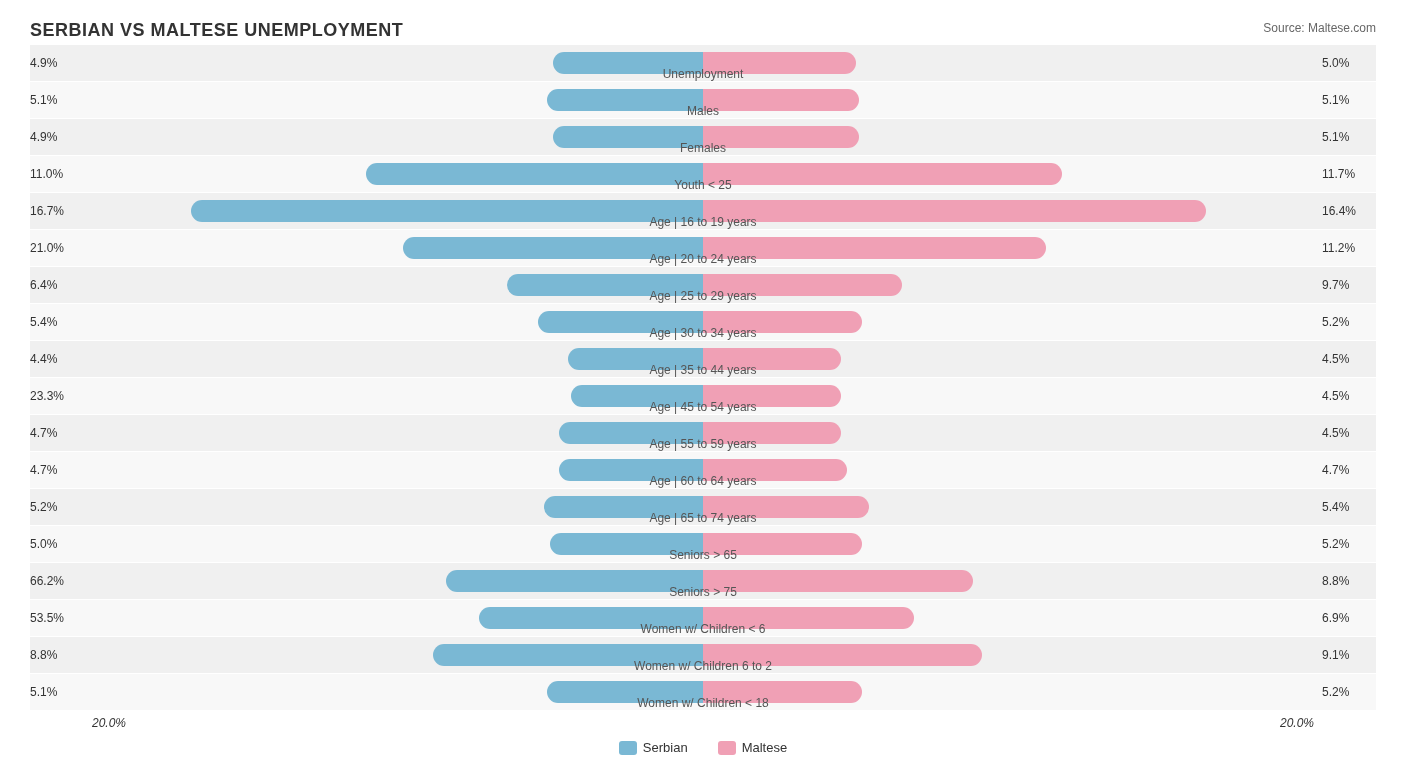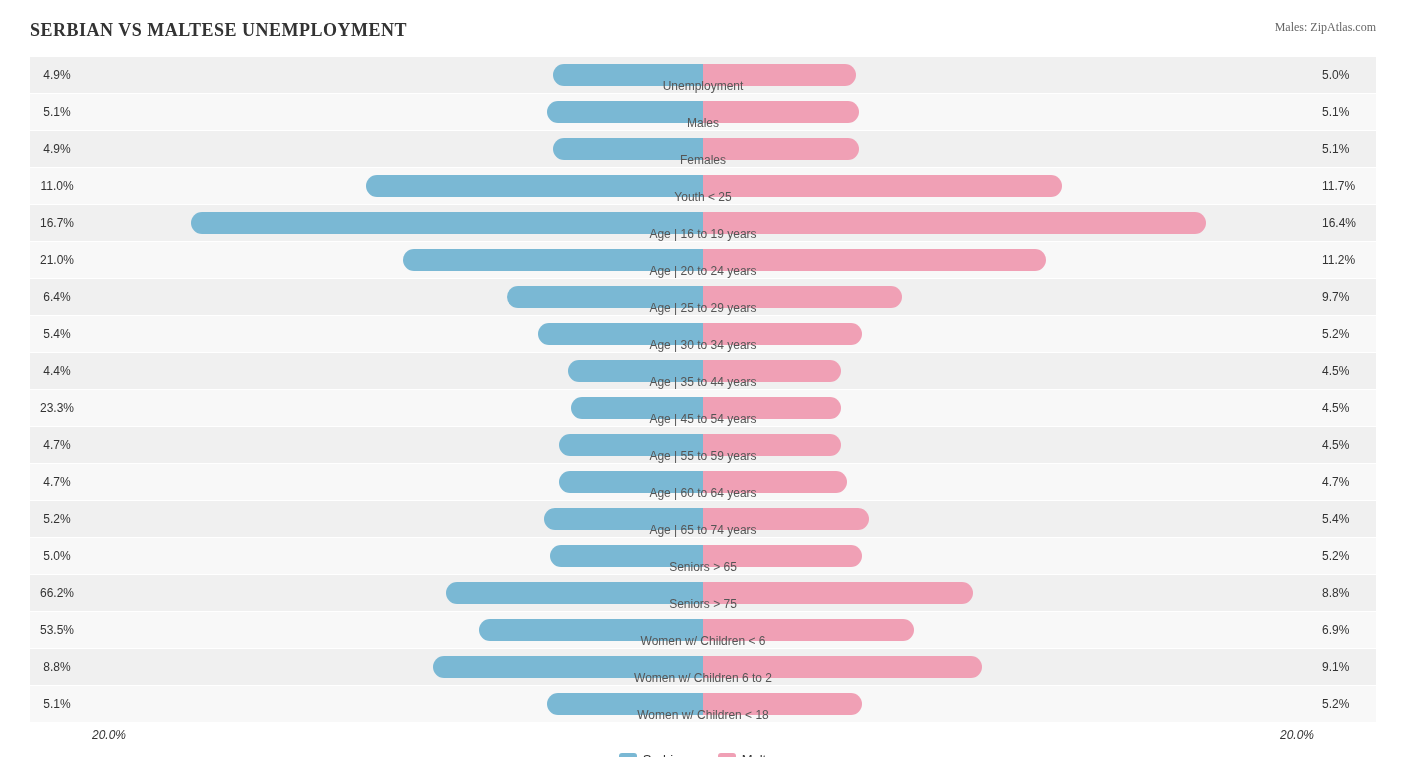--- a/index.html
+++ b/index.html
@@ -53,21 +53,21 @@
       display: flex;
       width: 100%;
       height: 100%;
       align-items: center;
       position: relative;
     }
 
     
     .lv {
       width: 60px;
-      text-align: center;
+      text-align: left;
       font-size: 12px;
       color: #333;
       padding-right: 6px;
       flex-shrink: 0;
     }
     
     .rv {
       width: 60px;
       text-align: left;
       font-size: 12px;
@@ -186,23 +186,23 @@
     .legend-box {
       width: 18px;
       height: 14px;
       border-radius: 3px;
     }
   </style>
 </head>
 <body>
 
 <div class="chart-container">
-  <div style="display:flex; justify-content:space-between; align-items:center; margin-bottom:12px;font-family:Liberation Serif, serif;">
+  <div style="display:flex; justify-content:space-between; align-items:center; margin-bottom:0;">
     <h2 class="chart-title">SERBIAN VS MALTESE UNEMPLOYMENT</h2>
-    <div class="chart-source" style="margin-top:0;">Males: ZipAtlas.com</div>
+    <div class="chart-source" style="margin-top:0;">Source: Maltese.com</div>
   </div>
 
   <div class="chart-area" id="chart-area">
 
   <div class="bar-row-wrapper">
         <div class="inner">
           <div class="lv">4.9%</div>
           <div class="dual-bar">
             <div class="dual-bar-left">
               <div class="bl" style="width: 24.5%; background: rgb(122, 184, 212);"></div>

